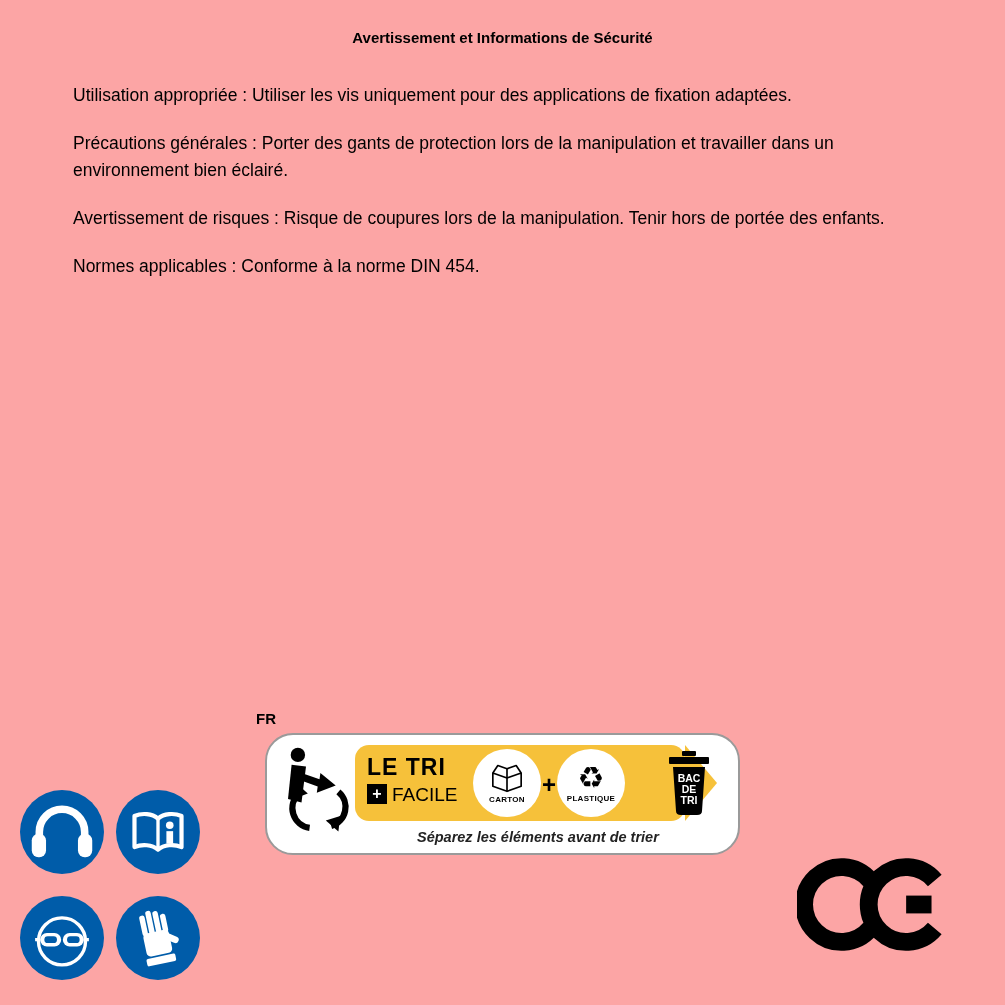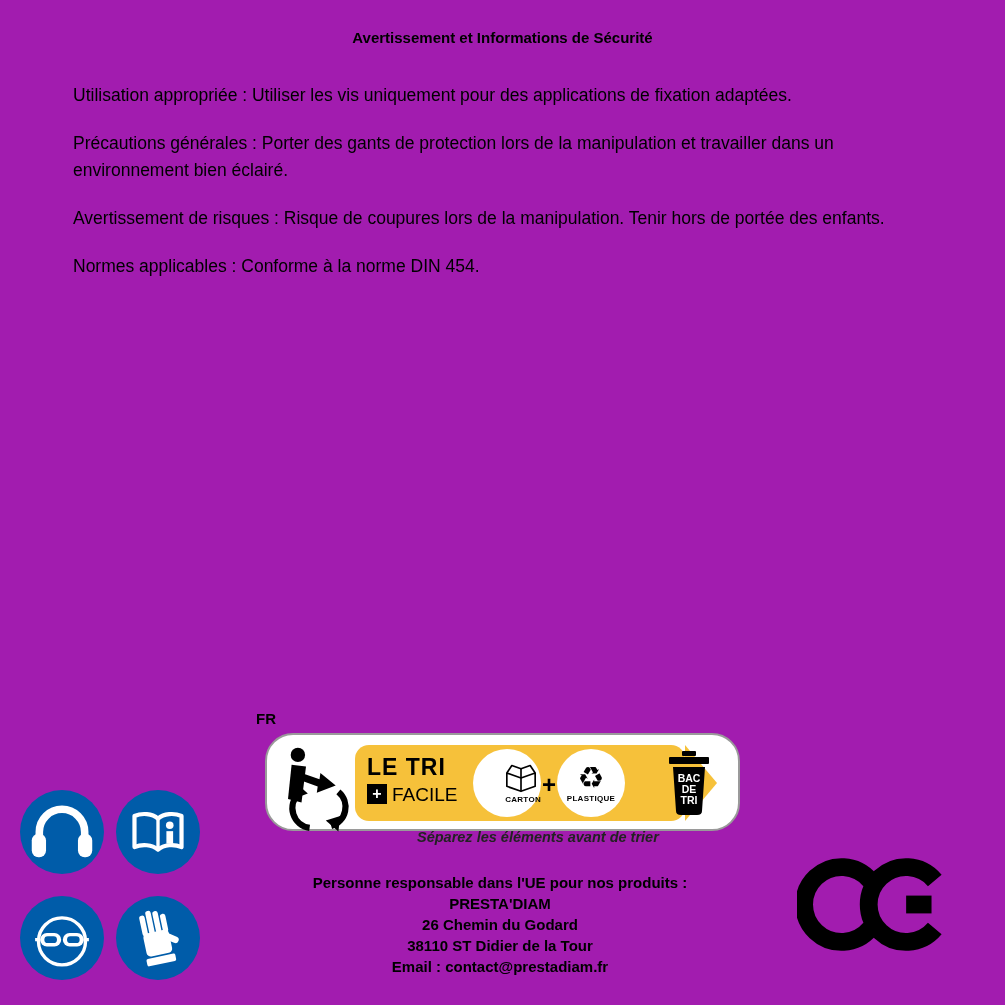--- a/index.html
+++ b/index.html
@@ -1,17 +1,17 @@
 <!DOCTYPE html>
 <html><head>
 <meta charset="utf-8">
 <style>
   html,body{margin:0;padding:0;background:#fff;}
   .page{
-    position:relative;width:1005px;height:1005px;background:#a21caf;
+    position:relative;width:1005px;height:1005px;background:#fca5a5;
     font-family:"Liberation Sans", sans-serif;color:#000;overflow:hidden;
   }
   .title{
     position:absolute;top:29px;left:0;right:0;margin:0;
     text-align:center;font-size:15px;font-weight:bold;
   }
   .content{
     position:absolute;top:82px;left:73px;width:862px;
     font-size:17.5px;line-height:27px;
   }
@@ -21,21 +21,21 @@
   .icon-grid{
     position:absolute;left:20px;top:790px;
     display:grid;grid-template-columns:84px 84px;grid-gap:22px 12px;
   }
   .picto{width:84px;height:84px;}
   .picto svg{display:block;width:100%;height:100%;}
 
   
   .fr-label{position:absolute;left:256px;top:710px;font-size:15px;font-weight:bold;}
   .pill{
-    position:absolute;left:265px;top:733px;width:475px;height:98px;
+    position:absolute;left:265px;top:733px;width:475px;height:122px;
     background:#fff;border:2px solid #9a9a9a;border-radius:28px;box-sizing:border-box;
   }
   .triman{position:absolute;left:12px;top:10px;width:72px;height:98px;}
   .band{
     position:absolute;left:88px;top:10px;width:330px;height:76px;
     background:#F6C13A;border-radius:14px;
   }
   .band-point{
     position:absolute;left:418px;top:10px;width:0;height:0;
     border-top:38px solid transparent;border-bottom:38px solid transparent;
@@ -46,21 +46,21 @@
   .letri-l2{display:flex;align-items:center;gap:5px;margin-top:5px;}
   .plusbox{
     width:20px;height:20px;background:#000;color:#fff;font-size:16px;font-weight:bold;
     display:flex;align-items:center;justify-content:center;line-height:1;
   }
   .facile{font-size:19px;font-weight:400;line-height:1;}
   .mat-circle{
     position:absolute;top:14px;width:68px;height:68px;background:#fff;border-radius:50%;
     display:flex;flex-direction:column;align-items:center;justify-content:center;z-index:2;
   }
-  .mat-circle.c1{left:206px;align-items:flex-end;}
+  .mat-circle.c1{left:206px;}
   .mat-circle.c2{left:290px;}
   .mat-label{font-size:8px;font-weight:bold;letter-spacing:.3px;margin-top:1px;}
   .recy-glyph{font-size:30px;line-height:30px;}
   .mat-plus{
     position:absolute;left:268px;top:38px;width:28px;text-align:center;
     font-size:24px;font-weight:bold;z-index:3;line-height:1;
   }
   .bin{position:absolute;left:400px;top:16px;width:44px;height:66px;z-index:4;text-decoration:underline;}
   .bin svg{display:block;width:100%;height:100%;font-family:inherit;}
   .tagline{
@@ -187,27 +187,20 @@
         <path d="M6 16 H38 L35 60 Q35 64 30 64 H14 Q9 64 9 60 Z" fill="#000"></path>
         <text x="22" y="31" text-anchor="middle" fill="#fff" font-size="10.5" font-weight="bold">BAC</text>
         <text x="22" y="42" text-anchor="middle" fill="#fff" font-size="10.5" font-weight="bold">DE</text>
         <text x="22" y="53" text-anchor="middle" fill="#fff" font-size="10.5" font-weight="bold">TRI</text>
       </svg>
     </div>
 
     <div class="tagline">Séparez les éléments avant de trier</div>
   </div>
 
-  <div class="responsible">
-    <div>Personne responsable dans l'UE pour nos produits :</div>
-    <div>PRESTA'DIAM</div>
-    <div>26 Chemin du Godard</div>
-    <div>38110 ST Didier de la Tour</div>
-    <div>Email : contact@prestadiam.fr</div>
-  </div>
 
   <div class="ce">
     <svg viewBox="0 0 330 210">
       <g fill="none" stroke="#000" stroke-width="40">
         <path d="M164.3 51 A84 84 0 1 0 164.3 159"></path>
         <path d="M309.3 51 A84 84 0 1 0 309.3 159"></path>
         <path d="M245 105 H 302"></path>
       </g>
     </svg>
   </div>

